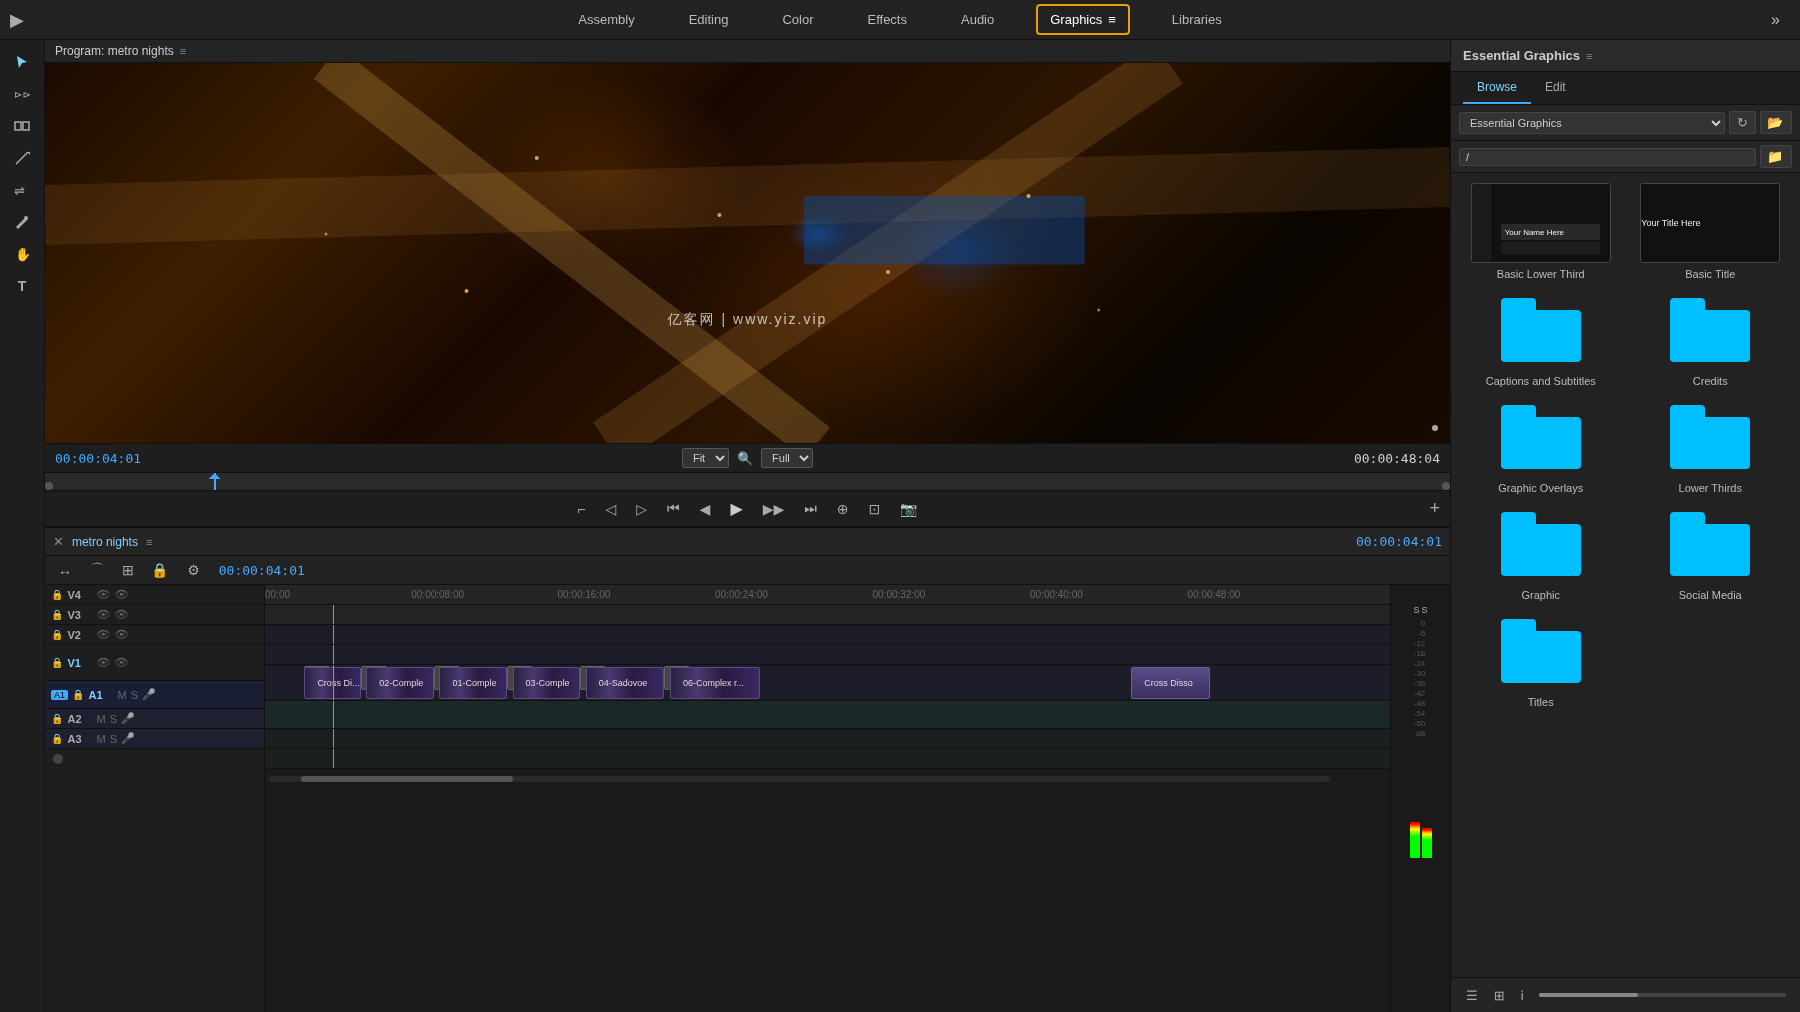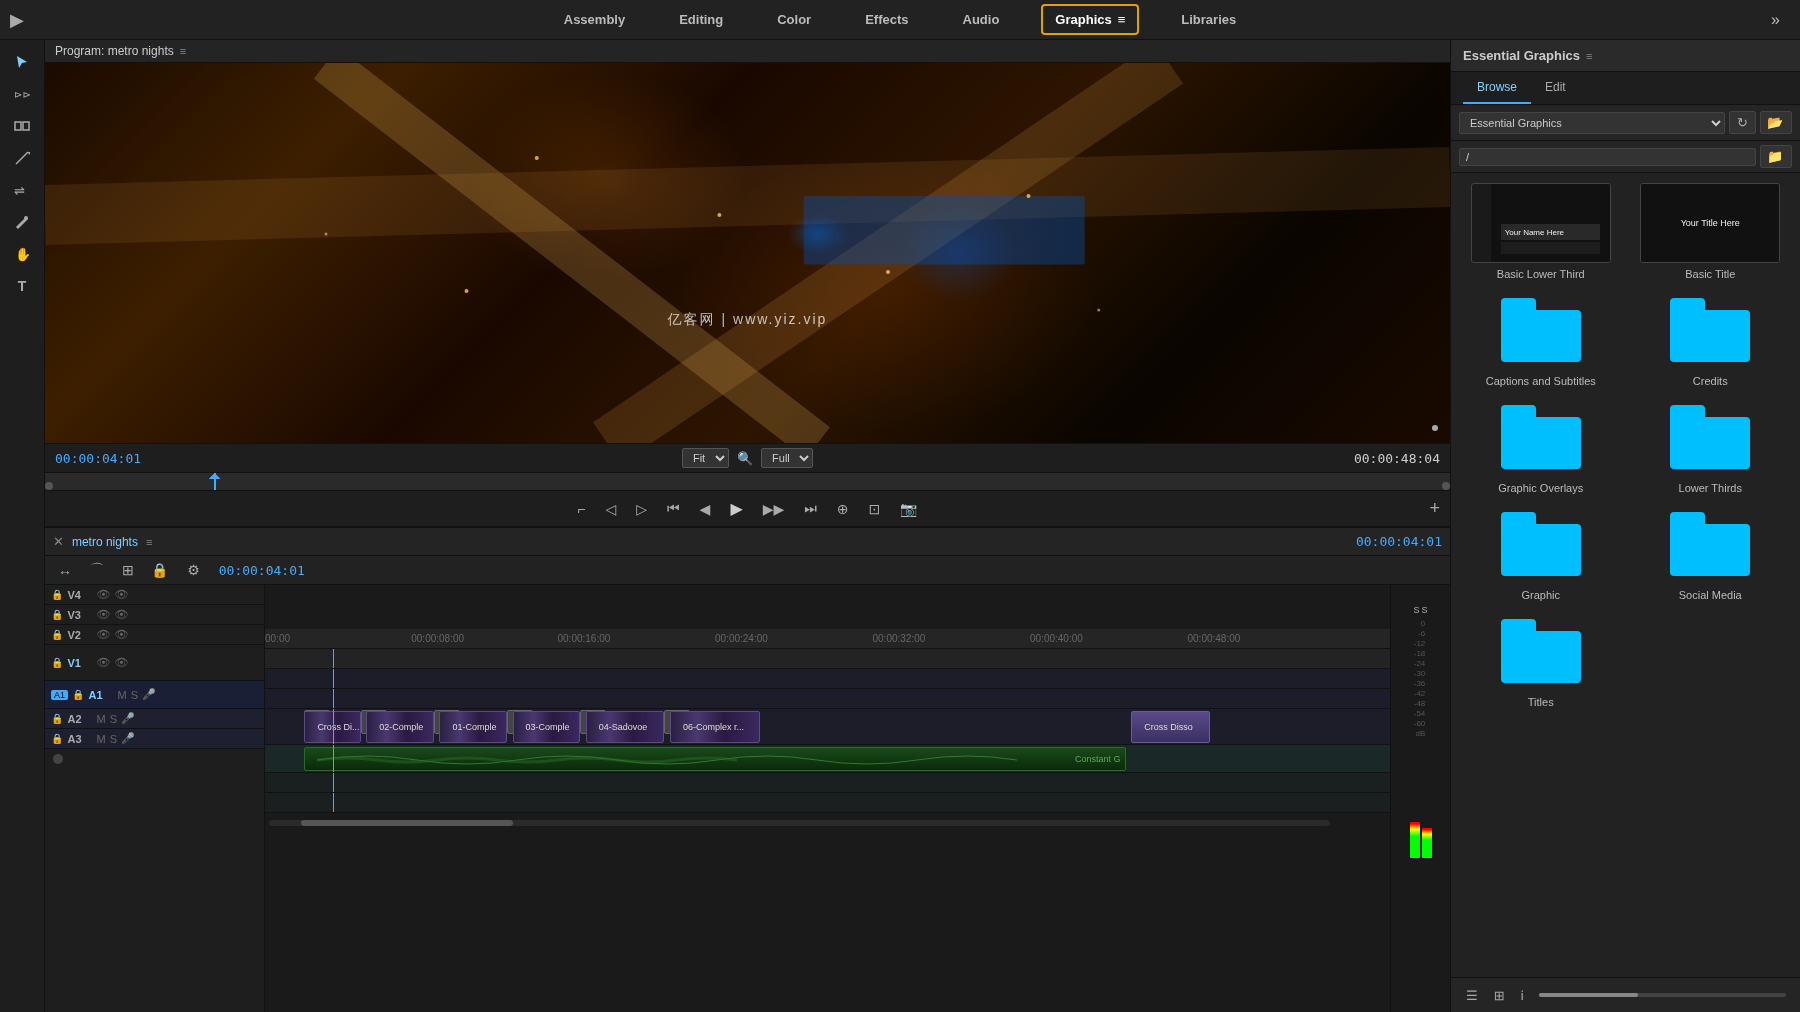--- a/index.html
+++ b/index.html
@@ -26,21 +26,20 @@
       border-bottom: 1px solid #111;
       flex-shrink: 0;
       position: relative;
     }
     .top-nav-item {
       color: #bbb;
       cursor: pointer;
       padding: 6px 12px;
       font-size: 13px;
       border-radius: 3px;
-      font-weight: bold;
     }
     .top-nav-item.active {
       border: 2px solid #e8a000;
       color: #fff;
       border-radius: 4px;
       display: flex;
       align-items: center;
       gap: 6px;
     }
     .nav-more {
@@ -276,21 +275,20 @@
     .ruler-bar {
       height: 20px;
       background: #252525;
       border-bottom: 1px solid #111;
       display: flex;
       align-items: center;
       padding: 0 5px;
       gap: 0;
       overflow: hidden;
       position: relative;
-      margin-top: 44px;
     }
     .ruler-mark {
       color: #666;
       font-size: 10px;
       position: absolute;
       white-space: nowrap;
     }
     .track-labels {
       width: 220px;
       background: #1e1e1e;
@@ -572,21 +570,20 @@
       background: rgba(255,255,255,0.05);
     }
 
     
     .bt-preview {
       background: #111;
       width: 100%;
       height: 100%;
       display: flex;
       align-items: center;
-      justify-content: center;
     }
     .bt-title-text {
       color: #eee;
       font-size: 9px;
     }
 
     
     .eg-footer {
       background: #252525;
       padding: 6px 10px;
@@ -885,28 +882,20 @@
             <div class="clip clip-video-thumbnail" style="left:36%;width:8%;height:32px;top:2px;">
               <span>06-Complex r...</span>
             </div>
             <div class="clip clip-video" style="left:77%;width:7%;height:32px;top:2px;">
               <span>Cross Disso</span>
             </div>
           </div>
 
           <div class="track-row" style="height:28px;background:#1a2828;position:relative;">
             <div class="timeline-playhead-line" style="left:6%;top:0;height:100%;z-index:5;"></div>
-            <div class="clip clip-audio" style="left:3.5%;width:73%;height:24px;top:2px;">
-
-              <svg style="position:absolute;width:100%;height:100%;">
-                <path d="M0,12 Q50,4 100,12 Q150,20 200,12 Q250,4 300,12 Q350,20 400,12 Q450,4 500,12 Q550,20 600,12 Q650,4 700,12" stroke="#3a8a3a" stroke-width="1" fill="none" opacity="0.8"></path>
-                <path d="M0,12 Q30,8 60,12 Q90,16 120,12 Q150,8 180,12 Q210,16 240,12 Q270,8 300,12 Q330,16 360,12 Q390,8 420,12" stroke="#2a6a2a" stroke-width="3" fill="none" opacity="0.5"></path>
-              </svg>
-              <span style="position:absolute;right:4px;top:50%;transform:translateY(-50%);font-size:9px;color:#5aaa5a;">Constant G</span>
-            </div>
           </div>
 
           <div class="track-row" style="height:20px;background:#1a2020;">
             <div class="timeline-playhead-line" style="left:6%;top:0;height:100%;"></div>
           </div>
 
           <div class="track-row" style="height:20px;background:#1a2020;">
             <div class="timeline-playhead-line" style="left:6%;top:0;height:100%;"></div>
           </div>
 

